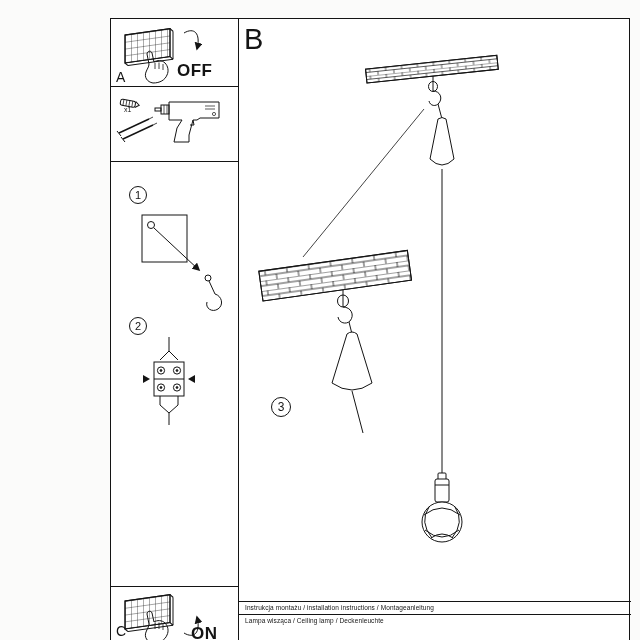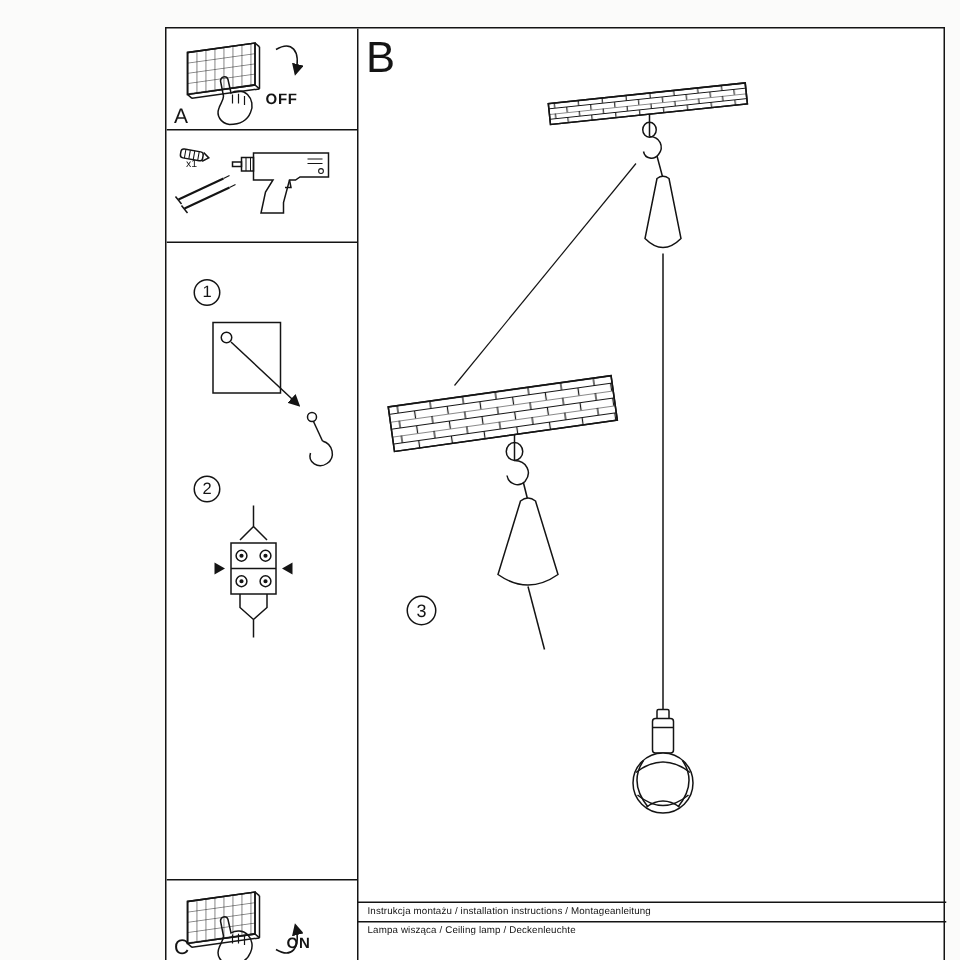--- a/index.html
+++ b/index.html
@@ -11,21 +11,21 @@
   }
   .page { position:relative; width:640px; height:640px; background:#fbfbfa; overflow:hidden; }
   .frame {
     position:absolute; left:110px; top:18px; width:520px; height:625px;
     border:1.3px solid #141414; background:#ffffff;
   }
   .art { position:absolute; left:0; top:0; width:520px; height:625px; }
   .txt { position:absolute; white-space:nowrap; }
   .label { font-size:14px; }
   .big-label { font-size:29px; font-weight:400; }
-  .state { font-size:10px; font-weight:bold; letter-spacing:.5px; }
+  .state { font-size:17px; font-weight:bold; letter-spacing:.5px; }
   .tiny { font-size:7px; }
   .foot { font-size:6.5px; letter-spacing:.1px; }
   .circle-num {
     position:absolute; width:18px; height:18px; border:1.2px solid #141414;
     border-radius:50%; display:flex; align-items:center; justify-content:center;
     font-size:11px; background:#fff;
   }
   .circle-num.lg { width:20px; height:20px; font-size:12px; }
 </style>
 </head>

